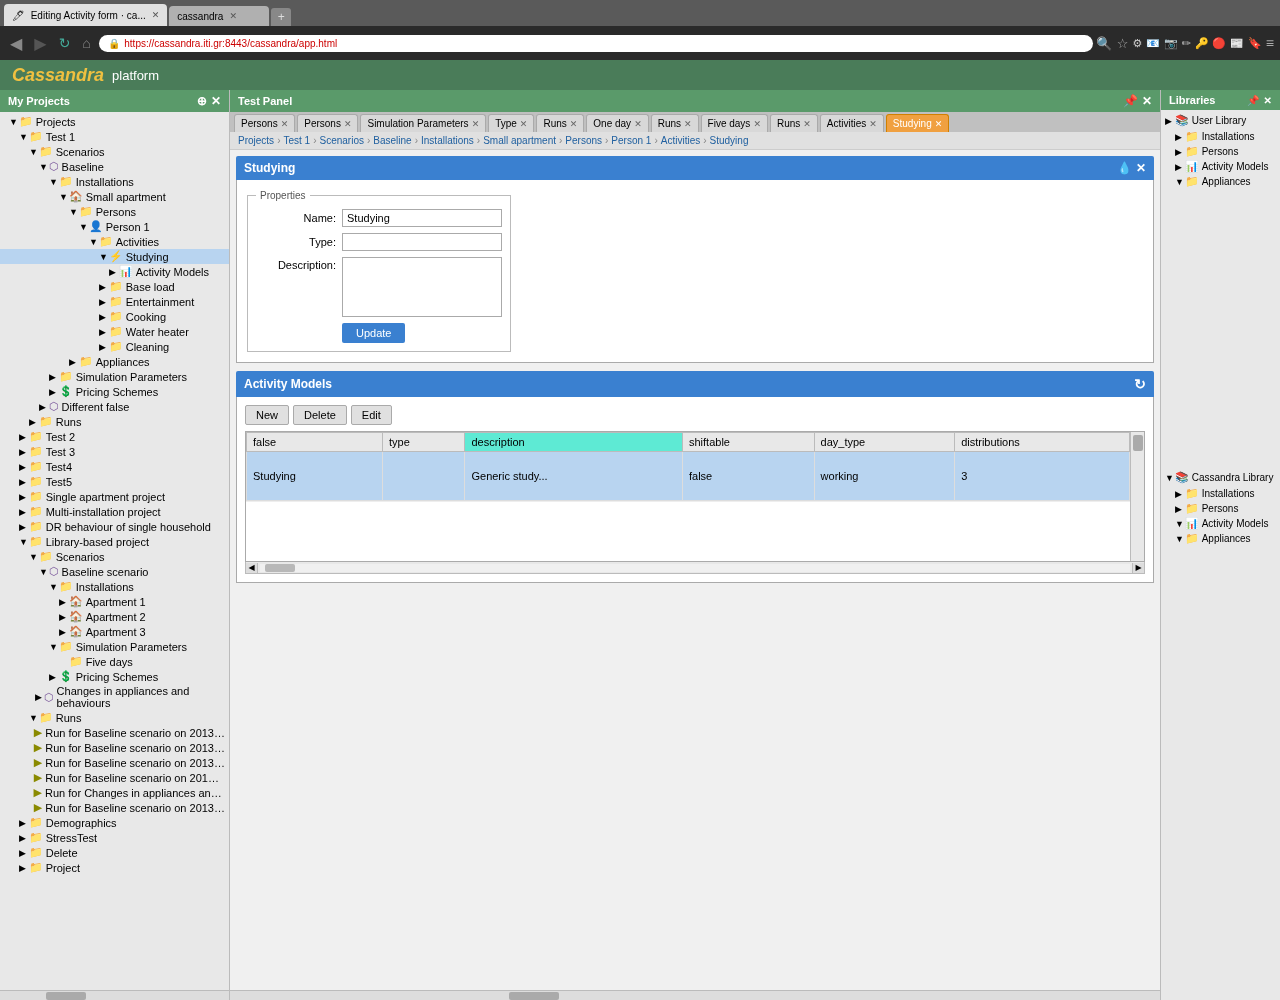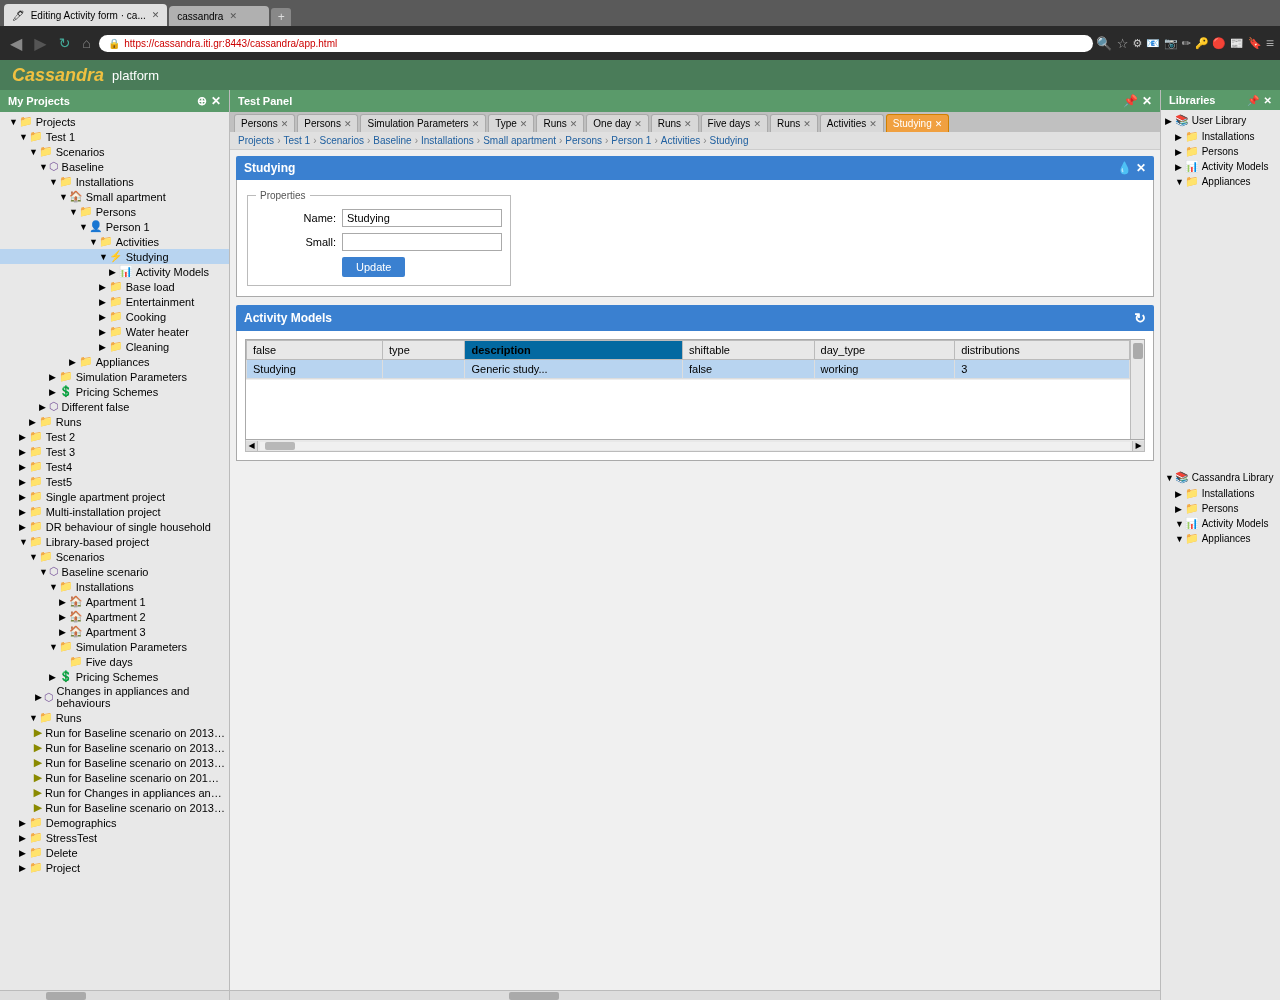--- a/index.html
+++ b/index.html
@@ -453,54 +453,63 @@
             </div>
           </div>
           <div style="background:white; border:1px solid #aaa; border-top:none; padding:10px;">
             <fieldset style="border:1px solid #bbb; padding:8px; display:inline-block; min-width:260px;">
               <legend style="font-size:10px; color:#555; padding:0 4px;">Properties</legend>
               <div style="display:flex; align-items:center; margin-bottom:6px; gap:6px;">
                 <label style="width:80px; text-align:right; font-size:11px;">Name:</label>
                 <input type="text" value="Studying" style="border: 1px solid rgb(170, 170, 170); padding: 2px 4px; font-size: 11px; width: 160px;">
               </div>
               <div style="display:flex; align-items:center; margin-bottom:6px; gap:6px;">
-                <label style="width:80px; text-align:right; font-size:11px;">Small:</label>
+                <label style="width:80px; text-align:right; font-size:11px;">Type:</label>
                 <input type="text" value="" style="border: 1px solid rgb(170, 170, 170); padding: 2px 4px; font-size: 11px; width: 160px;">
+              </div>
+              <div style="display:flex; align-items:flex-start; margin-bottom:6px; gap:6px;">
+                <label style="width:80px; text-align:right; font-size:11px; padding-top:2px;">Description:</label>
+                <textarea style="border: 1px solid rgb(170, 170, 170); padding: 2px 4px; font-size: 11px; width: 160px; height: 60px; resize: none;"></textarea>
               </div>
               <div style="margin-left:86px;">
                 <button style="background:#3a80d0; color:white; border:none; padding:4px 14px; font-size:11px; cursor:pointer; border-radius:2px;">Update</button>
               </div>
             </fieldset>
           </div>
         </div>
 
         <div>
           <div style="background:#3a80d0; color:white; padding:5px 8px; font-size:12px; font-weight:bold; display:flex; align-items:center; justify-content:space-between; border-radius:2px 2px 0 0;">
             <span>Activity Models</span>
             <span style="cursor:pointer; color:white; font-size:14px;">↻</span>
           </div>
           <div style="background:white; border:1px solid #aaa; border-top:none; padding:8px;">
+            <div style="display:flex; gap:4px; margin-bottom:6px;">
+              <button style="background:#e0e0e0; border:1px solid #aaa; padding:3px 10px; font-size:11px; cursor:pointer; border-radius:2px;">New</button>
+              <button style="background:#e0e0e0; border:1px solid #aaa; padding:3px 10px; font-size:11px; cursor:pointer; border-radius:2px;">Delete</button>
+              <button style="background:#e0e0e0; border:1px solid #aaa; padding:3px 10px; font-size:11px; cursor:pointer; border-radius:2px;">Edit</button>
+            </div>
             <div style="display:flex; border:1px solid #aaa; overflow:hidden;">
               <div style="flex:1; overflow:hidden;">
                 <table style="width:100%; border-collapse:collapse; font-size:11px;">
                   <thead>
                     <tr>
                       <th style="background:#e8e8e8; border:1px solid #bbb; padding:3px 6px; text-align:left; font-weight:normal;">false</th>
                       <th style="background:#e8e8e8; border:1px solid #bbb; padding:3px 6px; text-align:left; font-weight:normal;">type</th>
-                      <th style="background:#0369a1; border:1px solid #bbb; padding:3px 6px; text-align:left; font-weight:bold;">description</th>
+                      <th style="background:#5eead4; border:1px solid #bbb; padding:3px 6px; text-align:left; font-weight:normal;">description</th>
                       <th style="background:#e8e8e8; border:1px solid #bbb; padding:3px 6px; text-align:left; font-weight:normal;">shiftable</th>
                       <th style="background:#e8e8e8; border:1px solid #bbb; padding:3px 6px; text-align:left; font-weight:normal;">day_type</th>
                       <th style="background:#e8e8e8; border:1px solid #bbb; padding:3px 6px; text-align:left; font-weight:normal;">distributions</th>
                     </tr>
                   </thead>
                   <tbody>
                     <tr style="background:#b8d4f0; cursor:pointer;">
                       <td style="border:1px solid #ddd; padding:3px 6px;">Studying</td>
                       <td style="border:1px solid #ddd; padding:3px 6px;"></td>
-                      <td style="border:1px solid #ddd; padding:3px 6px;">Generic study...</td>
+                      <td style="border:1px solid #ddd; padding:18px 6px;">Generic study...</td>
                       <td style="border:1px solid #ddd; padding:3px 6px;">false</td>
                       <td style="border:1px solid #ddd; padding:3px 6px;">working</td>
                       <td style="border:1px solid #ddd; padding:3px 6px;">3</td>
                     </tr>
                   </tbody>
                 </table>
                 <div style="height:60px; background:white; border-top:1px solid #eee;"></div>
               </div>
               <div style="width:14px; background:#e8e8e8; border-left:1px solid #bbb; display:flex; flex-direction:column; align-items:center; padding:1px;">
                 <div style="width:10px; height:16px; background:#aaa; border-radius:2px; margin-top:2px;"></div>

